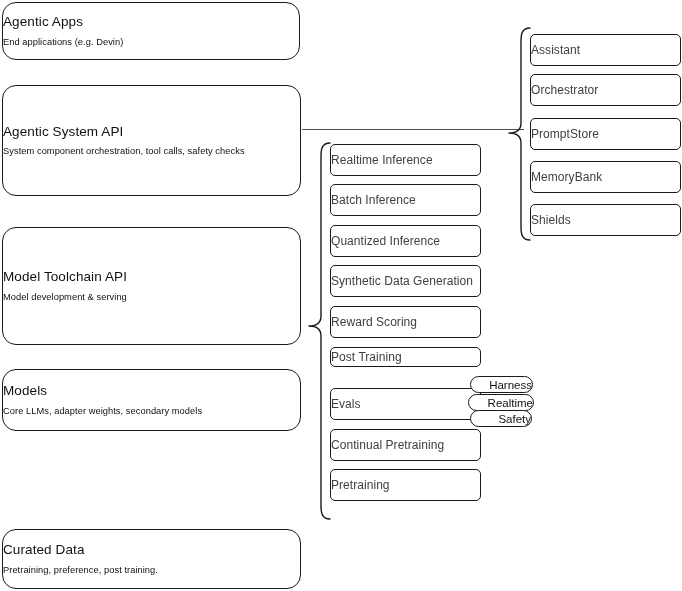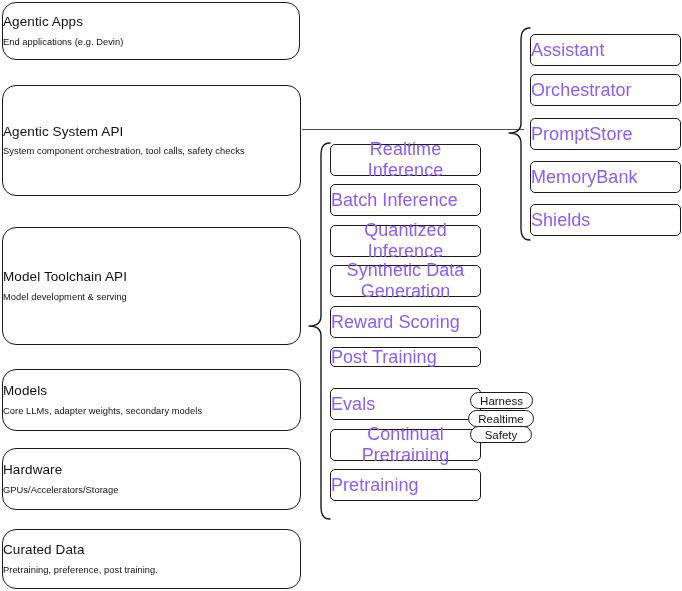--- a/index.html
+++ b/index.html
@@ -46,39 +46,38 @@
     font-size: 9.3px;
     color: #111111;
     line-height: 1.3;
     margin-top: 5px;
     letter-spacing: .05px;
   }
 
   
   .cap {
     border-radius: 5px;
-    font-size: 18px;
-    color: #8b5cf6;
+    font-size: 12px;
+    color: #404040;
     letter-spacing: .05px;
   }
 
   
   .tag {
     position: absolute;
     box-sizing: border-box;
     background: #ffffff;
     border: 1.3px solid #1a1a1a;
     border-radius: 999px;
     display: flex;
     align-items: center;
-    justify-content: center;
+    justify-content: flex-end;
     font-size: 11.5px;
     color: #111111;
     z-index: 6;
-    margin-top: 16px;
   }
 
   
   .hline {
     position: absolute;
     background: #4d4d4d;
     height: 1.4px;
     z-index: 1;
   }
 
@@ -107,24 +106,20 @@
   <div class="box layer" style="left:2px; top:227px; width:299px; height:118px;">
     <div class="layer-title">Model Toolchain API</div>
     <div class="layer-sub">Model development &amp; serving</div>
   </div>
 
   <div class="box layer" style="left:2px; top:369px; width:299px; height:62px;">
     <div class="layer-title">Models</div>
     <div class="layer-sub">Core LLMs, adapter weights, secondary models</div>
   </div>
 
-  <div class="box layer" style="left:2px; top:448px; width:299px; height:62px;">
-    <div class="layer-title">Hardware</div>
-    <div class="layer-sub">GPUs/Accelerators/Storage</div>
-  </div>
 
   <div class="box layer" style="left:2px; top:529px; width:299px; height:60px;">
     <div class="layer-title">Curated Data</div>
     <div class="layer-sub">Pretraining, preference, post training.</div>
   </div>
 
   <div class="hline" style="left:302px; top:129px; width:222px;"></div>
 
   <div class="brace" style="left:306px; top:140px; width:26px; height:382px;">
     <svg width="26" height="382" viewBox="0 0 26 382" fill="none">

